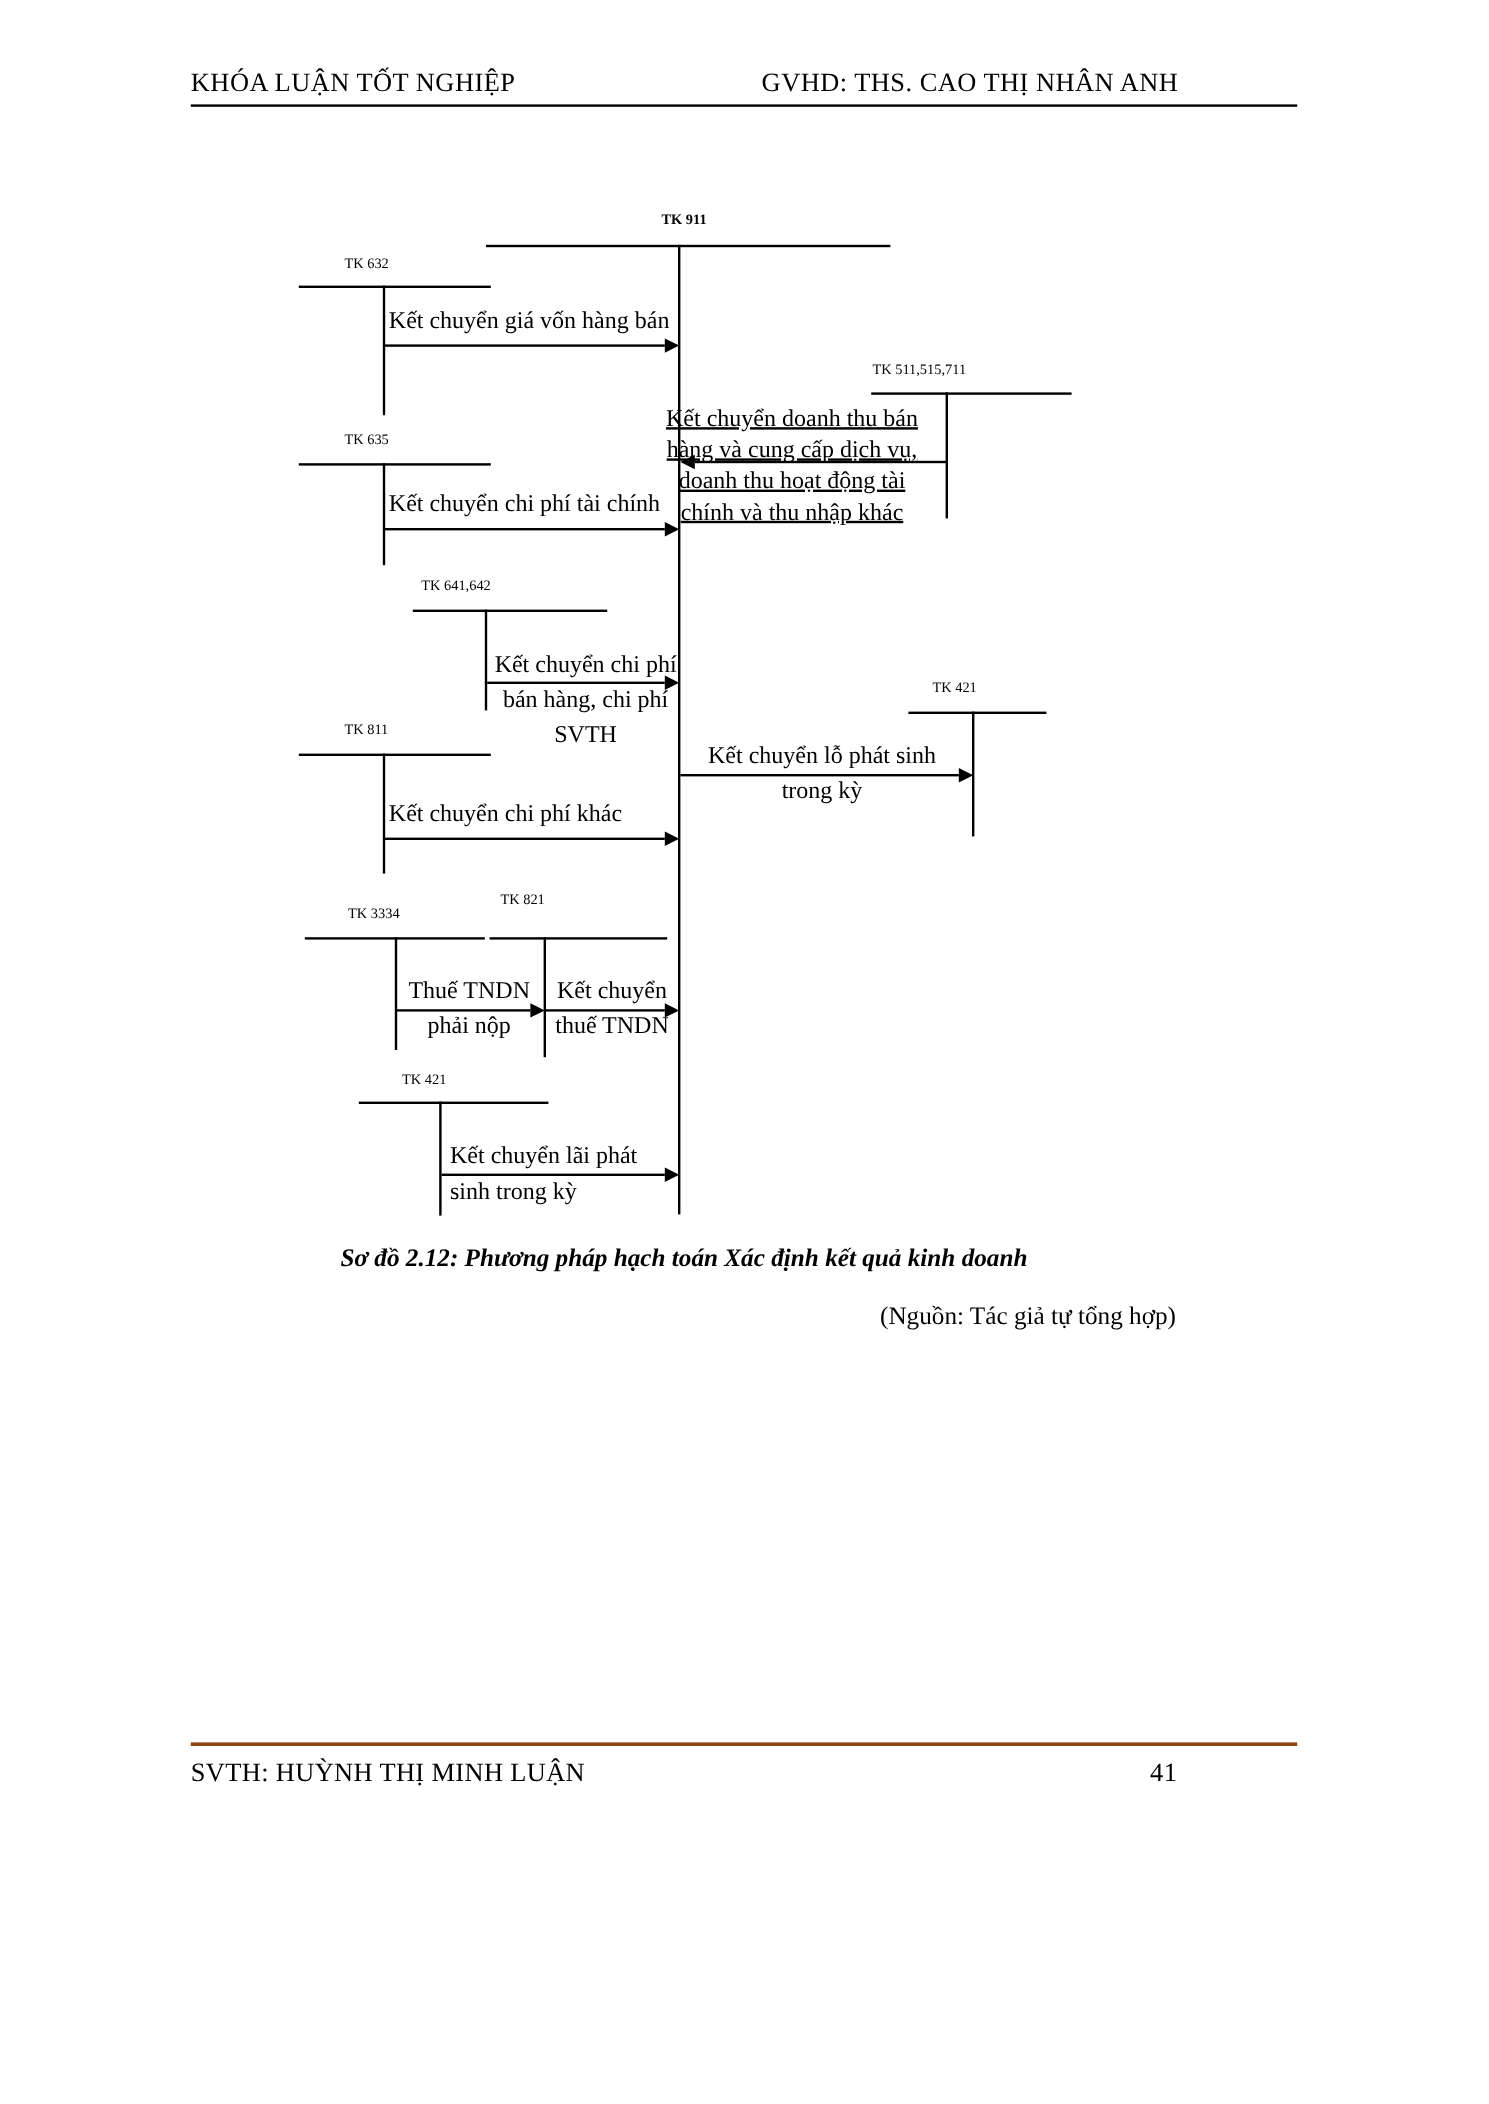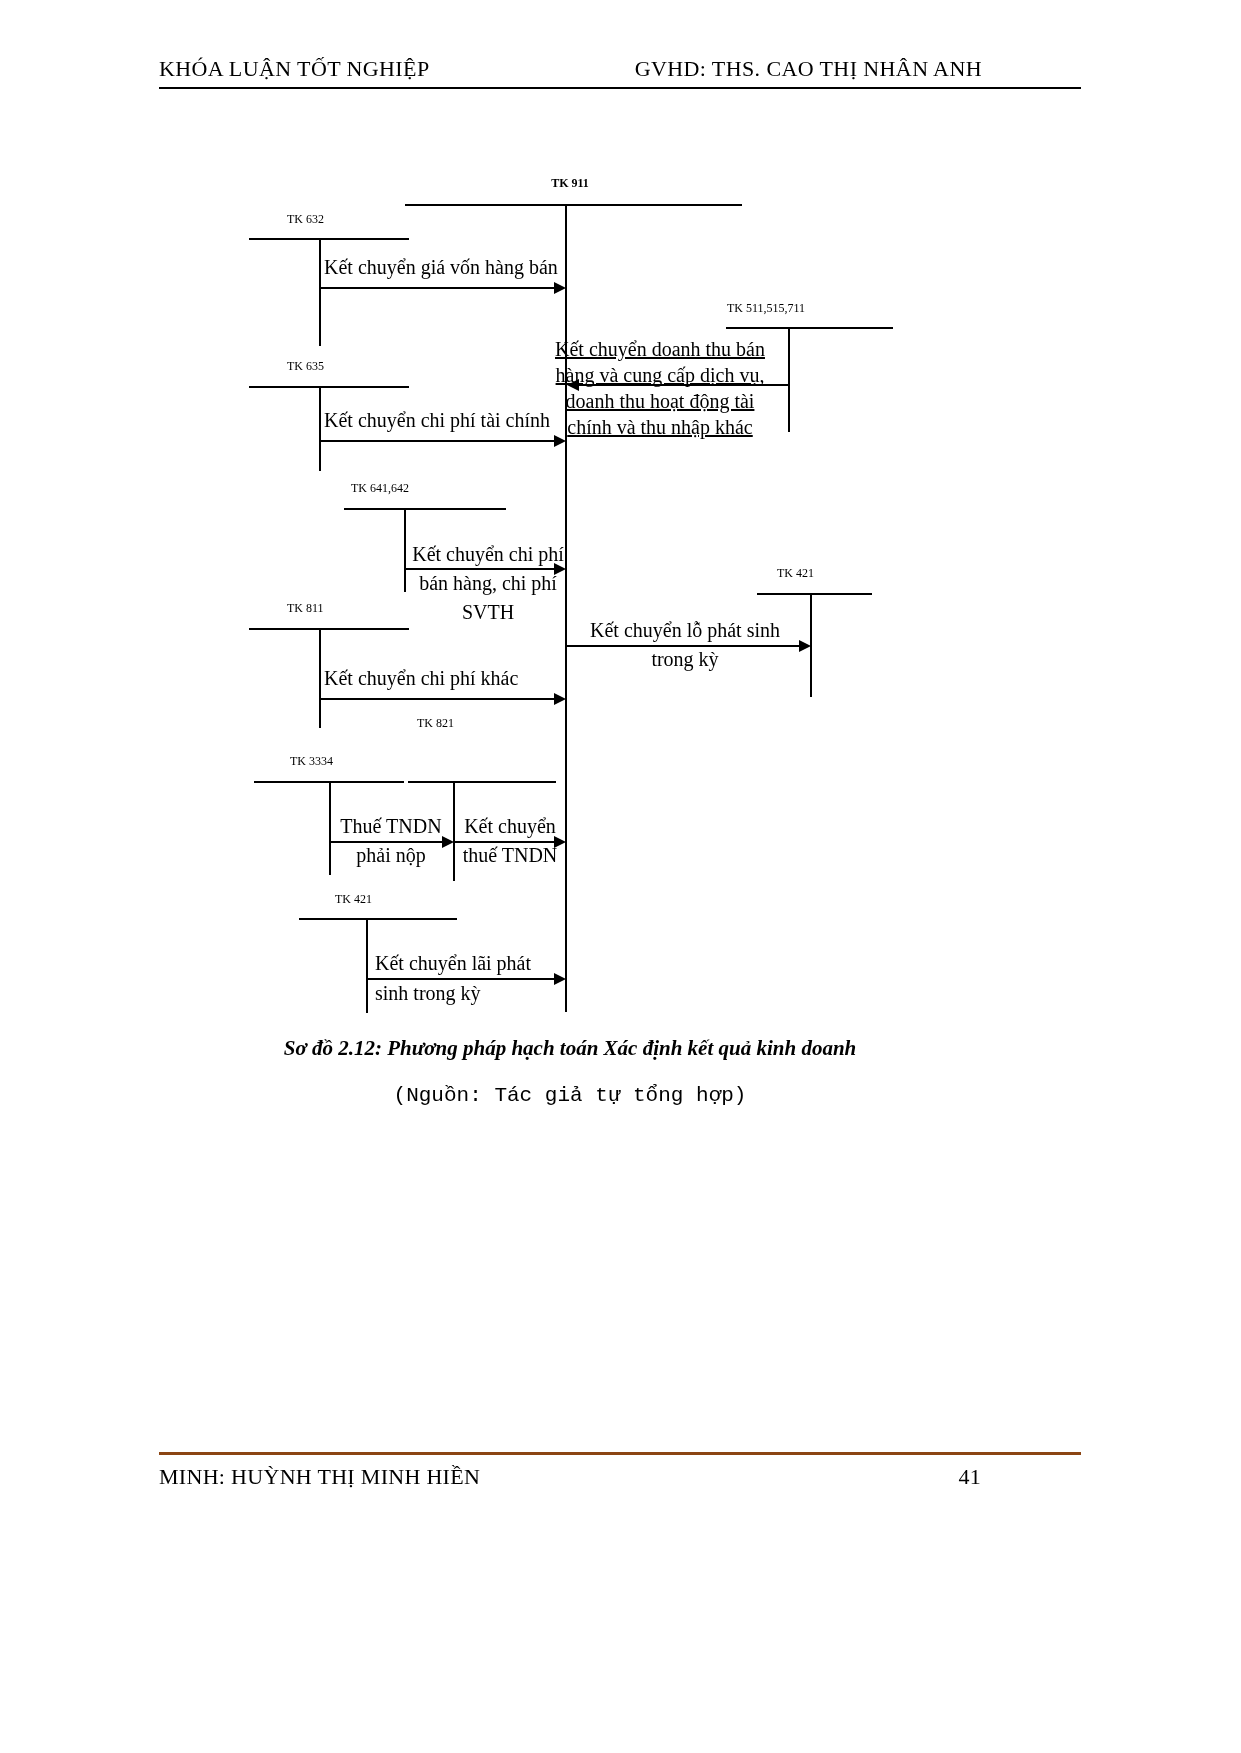--- a/index.html
+++ b/index.html
@@ -38,21 +38,21 @@
   .arr-l { position:absolute; width:0; height:0;
            border-top:6px solid transparent; border-bottom:6px solid transparent;
            border-right:12px solid #000; }
 
   .caption {
     position:absolute; left:160px; top:1036px; width:820px;
     text-align:center; font-size:21px; font-weight:bold; font-style:italic;
   }
   .source {
     position:absolute; left:160px; top:1084px; width:820px;
-    text-align:center; font-size:21px;font-family:Liberation Mono, monospace;
+    text-align:right; font-size:21px;
   }
 
   .footer {
     position:absolute; left:159px; top:1452px; width:922px;
     border-top:3px solid #8B4513; padding-top:9px;
     display:flex; justify-content:space-between;
     font-size:22px; letter-spacing:0.3px;
   }
   .footer .pagenum { margin-right:100px; }
 </style>
@@ -130,21 +130,21 @@
     <div class="vline" style="left:319px;top:628px;height:100px"></div>
 
     <div class="flow" style="left:324px;top:667px">Kết chuyển chi phí khác</div>
     <div class="hline" style="left:320px;top:698px;width:234px"></div>
     <div class="arr-r" style="left:554px;top:693px"></div>
 
     <div class="acct" style="left:290px;top:754px">TK 3334</div>
     <div class="hline" style="left:254px;top:781px;width:150px"></div>
     <div class="vline" style="left:329px;top:781px;height:94px"></div>
 
-    <div class="acct" style="left:417px;top:716px">TK 821</div>
+    <div class="acct" style="left:417px;top:742px">TK 821</div>
     <div class="hline" style="left:408px;top:781px;width:148px"></div>
     <div class="vline" style="left:453px;top:781px;height:100px"></div>
 
     <div class="flow-block tc" style="left:336px;top:812px;width:110px;line-height:29px">
       <div>Thuế TNDN</div>
       <div>phải nộp</div>
     </div>
     <div class="hline" style="left:330px;top:841px;width:112px"></div>
     <div class="arr-r" style="left:442px;top:836px"></div>
 
@@ -165,17 +165,17 @@
     </div>
     <div class="hline" style="left:368px;top:978px;width:186px"></div>
     <div class="arr-r" style="left:554px;top:973px"></div>
 
   </div>
 
   <div class="caption">Sơ đồ 2.12: Phương pháp hạch toán Xác định kết quả kinh doanh</div>
   <div class="source">(Nguồn: Tác giả tự tổng hợp)</div>
 
   <div class="footer">
-    <span>MINH: HUỲNH THỊ MINH HIỀN</span>
+    <span>SVTH: HUỲNH THỊ MINH LUẬN</span>
     <span class="pagenum">41</span>
   </div>
 
 </div>
 
 </body></html>

